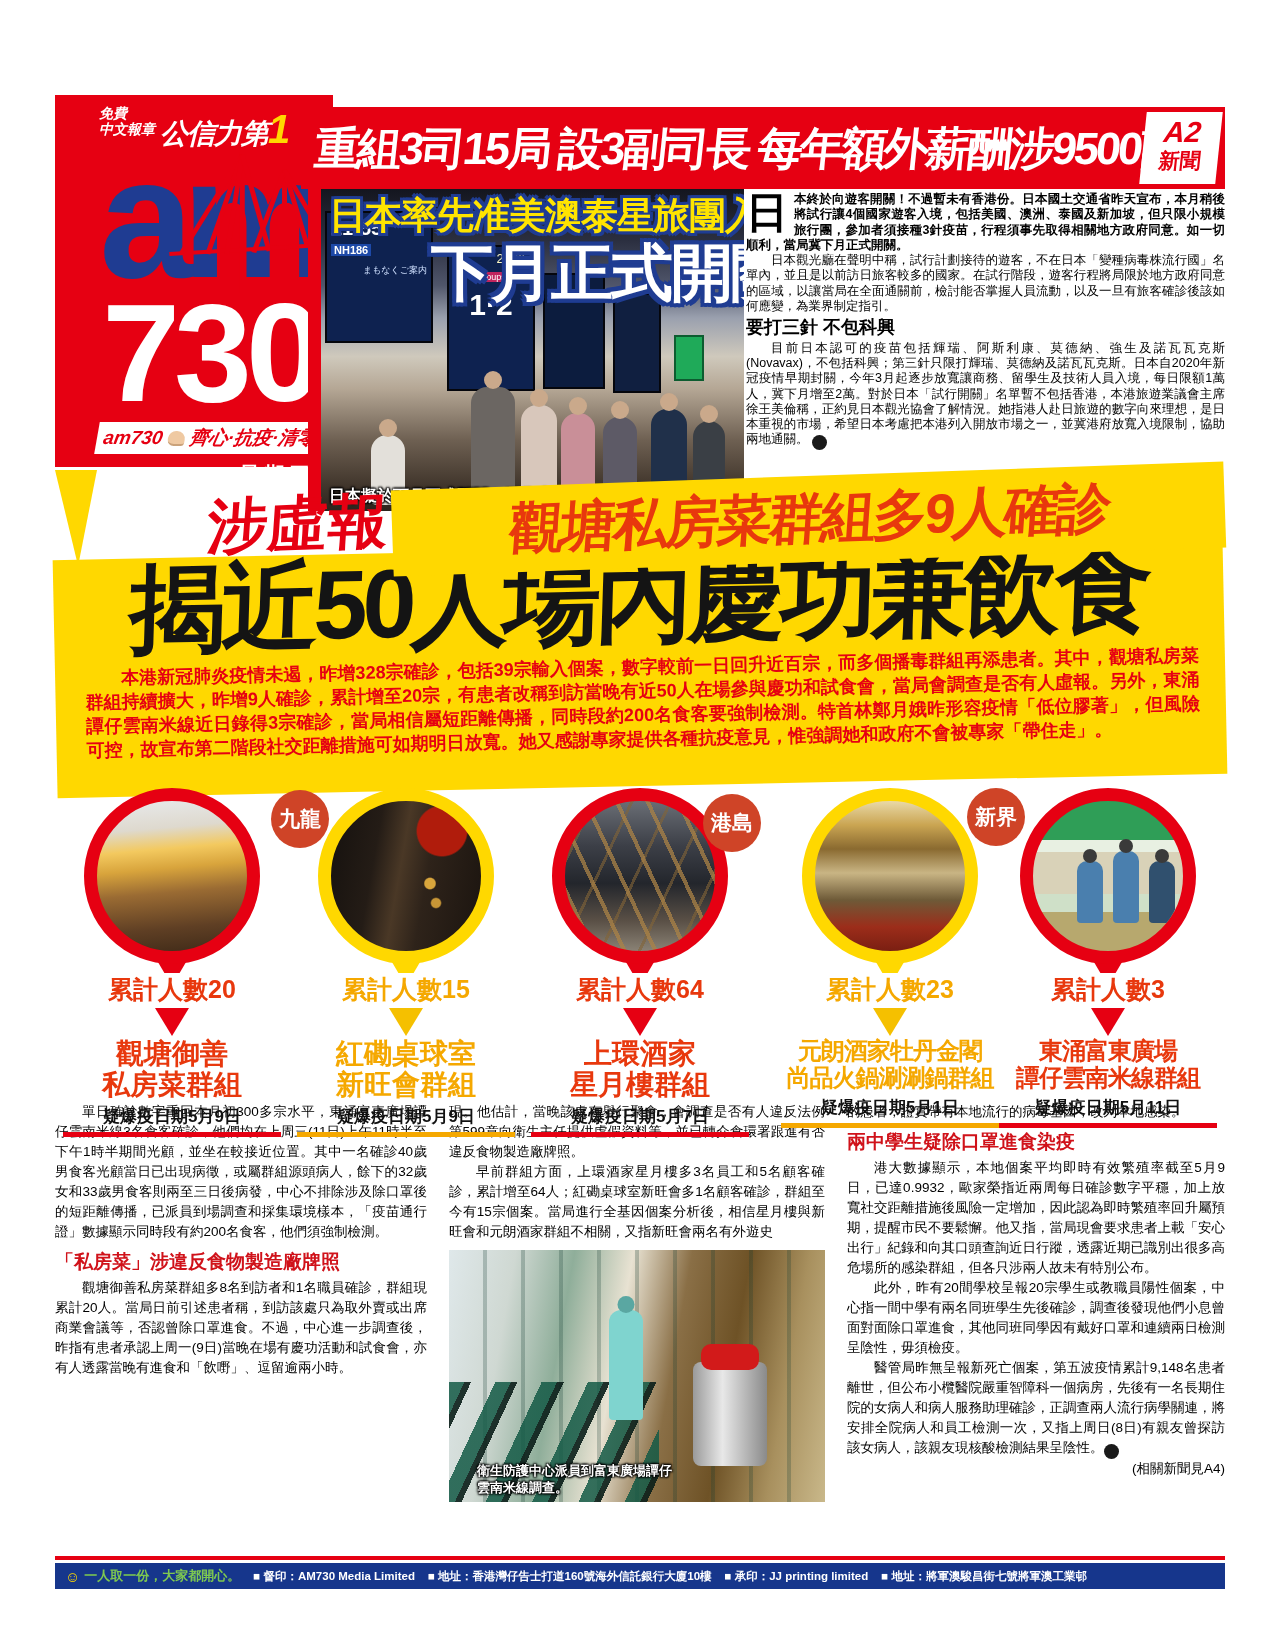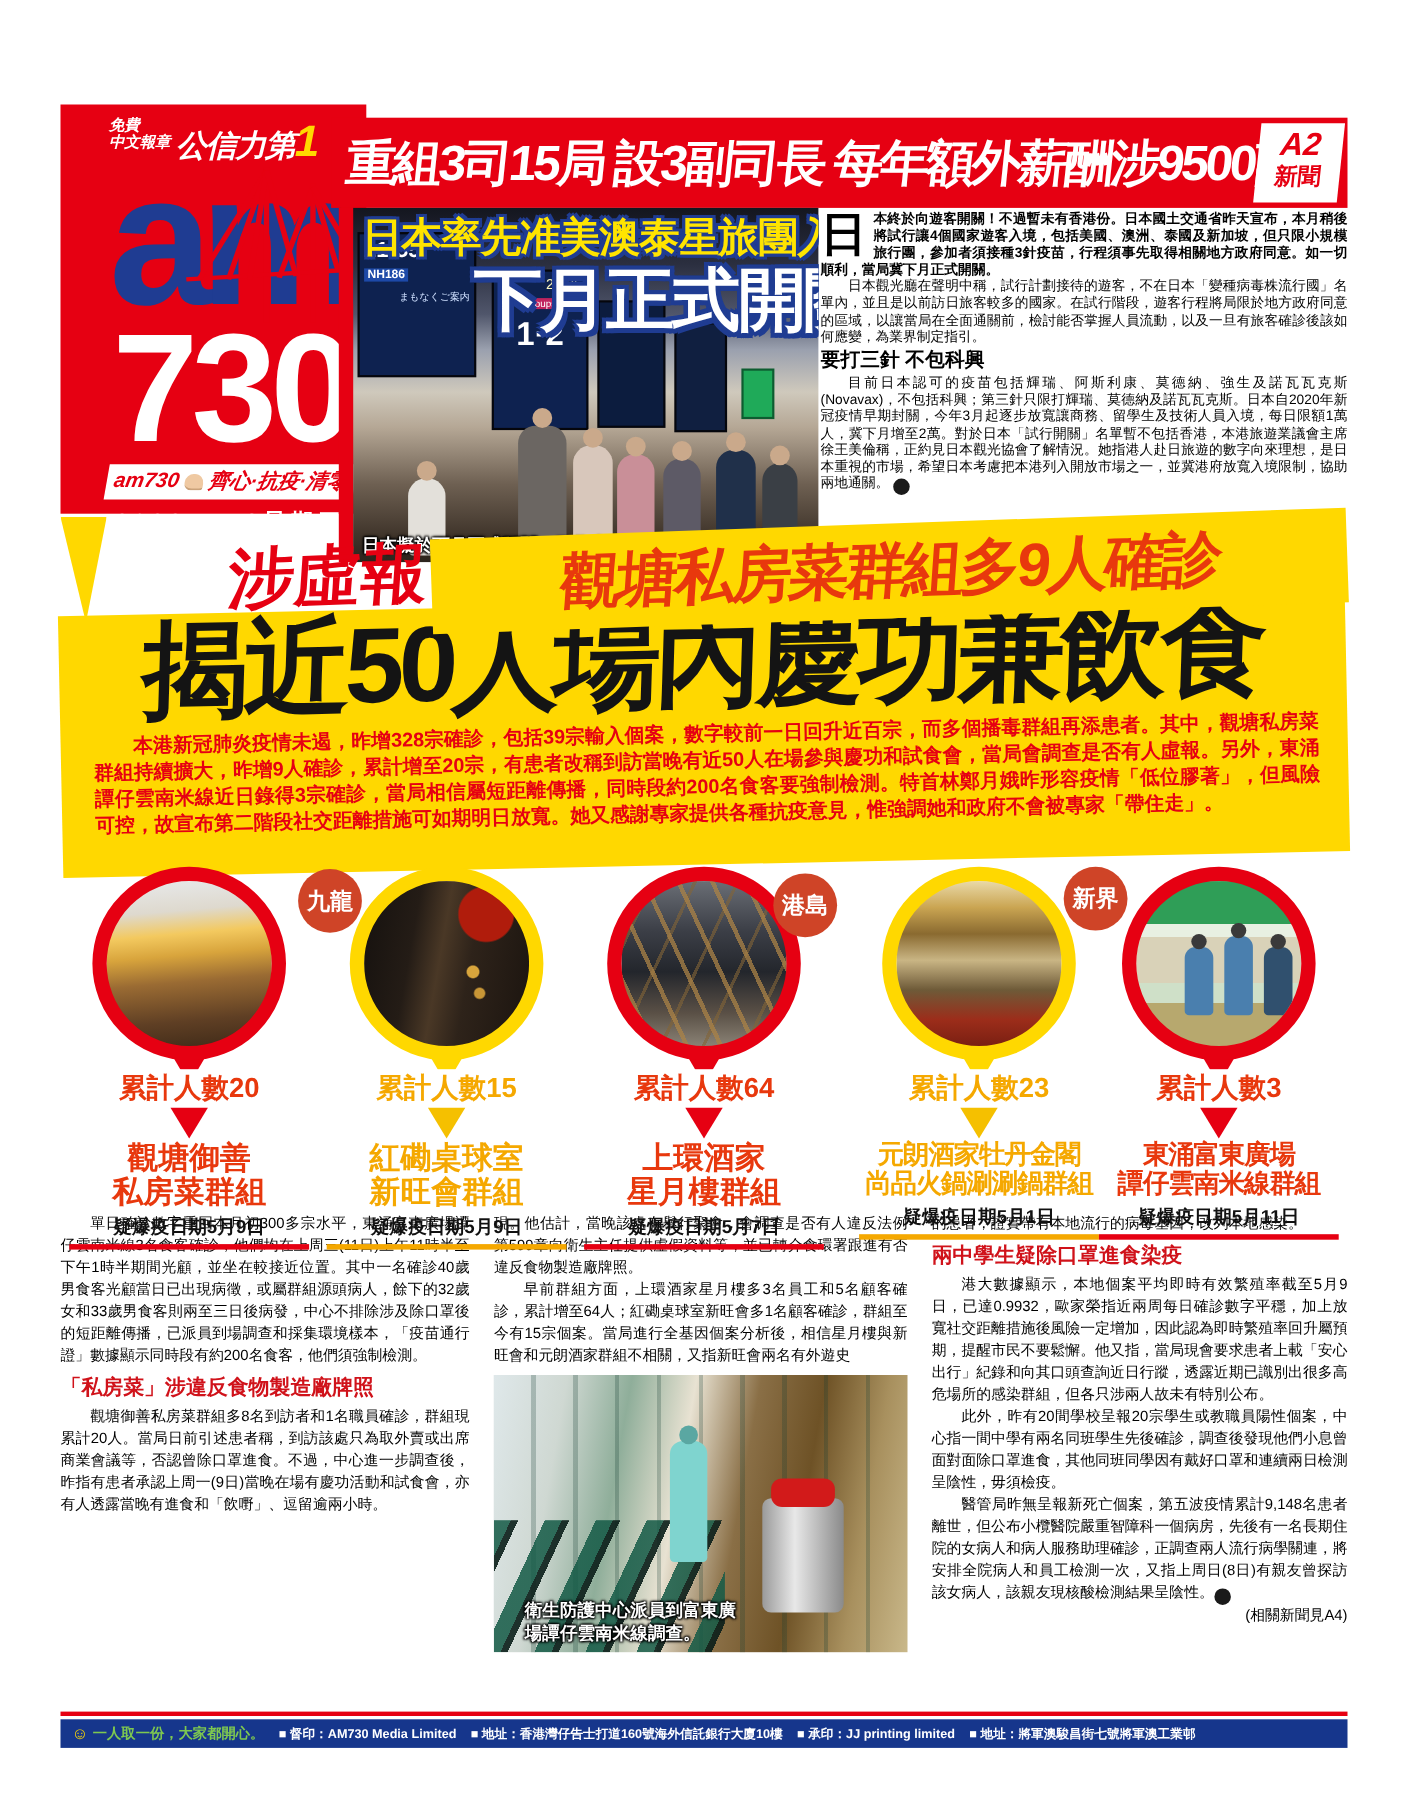--- a/index.html
+++ b/index.html
@@ -136,21 +136,21 @@
   .story-photo{position:relative;margin-top:8px;width:376px;height:252px;overflow:hidden;
                background:repeating-linear-gradient(90deg,transparent 0 34px,rgba(20,60,50,.25) 34px 38px),
                linear-gradient(100deg,#dfe8ea 0%,#cfd8d2 16%,#8fae9a 30%,#e8e2d2 44%,#8a6f46 58%,#6e5226 72%,#a8905e 86%,#c9b88a 100%);}
   .chair-row{position:absolute;left:0;bottom:0;width:210px;height:120px;
              background:repeating-linear-gradient(115deg,rgba(20,90,70,.85) 0 14px,rgba(10,30,25,.9) 14px 20px,transparent 20px 42px);}
   .hygiene-worker{position:absolute;left:160px;top:60px;width:34px;height:110px;background:#7fd4cf;border-radius:12px 12px 4px 4px;}
   .hygiene-worker::before{content:"";position:absolute;left:50%;top:-14px;transform:translateX(-50%);
                           width:17px;height:17px;border-radius:50%;background:#5aa7a2;}
   .urn{position:absolute;right:58px;bottom:36px;width:74px;height:104px;background:linear-gradient(90deg,#9a9a9a,#e8e8e8 40%,#8a8a8a);border-radius:8px;}
   .urn::before{content:"";position:absolute;left:8px;top:-18px;width:58px;height:26px;background:#d21a1a;border-radius:10px;}
-  .sp-caption{position:absolute;left:8px;bottom:6px;width:200px;color:#fff;font-size:16px;font-weight:bold;line-height:1.32;
+  .sp-caption{position:absolute;left:8px;bottom:6px;width:200px;color:#fff;font-size:13px;font-weight:bold;line-height:1.32;
               text-align:left;text-indent:0;
               text-shadow:1px 1px 2px #000,-1px -1px 2px #000,1px -1px 2px #000,-1px 1px 2px #000;padding-left:20px;}
   .s-related{text-align:right;text-indent:0;}
 
   
   .footer-rule{position:absolute;left:55px;top:1556px;width:1170px;height:4px;background:#e60012;}
   .footer{position:absolute;left:55px;top:1563px;width:1170px;height:26px;background:#16368c;color:#fff;
           display:flex;align-items:center;gap:13px;padding:0 10px;box-sizing:border-box;font-size:11.5px;
           font-weight:bold;white-space:nowrap;overflow:hidden;}
   .f-slogan{color:#7ec850;display:flex;align-items:center;gap:4px;font-size:13px;}

